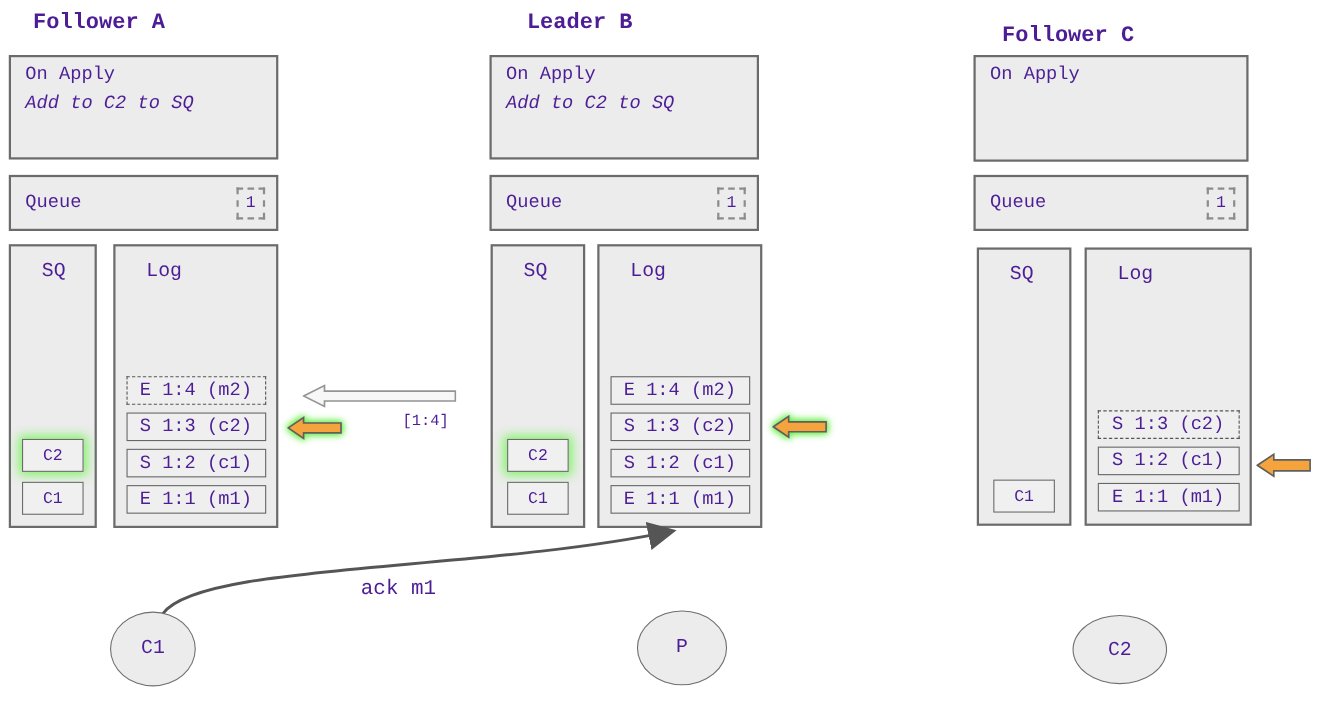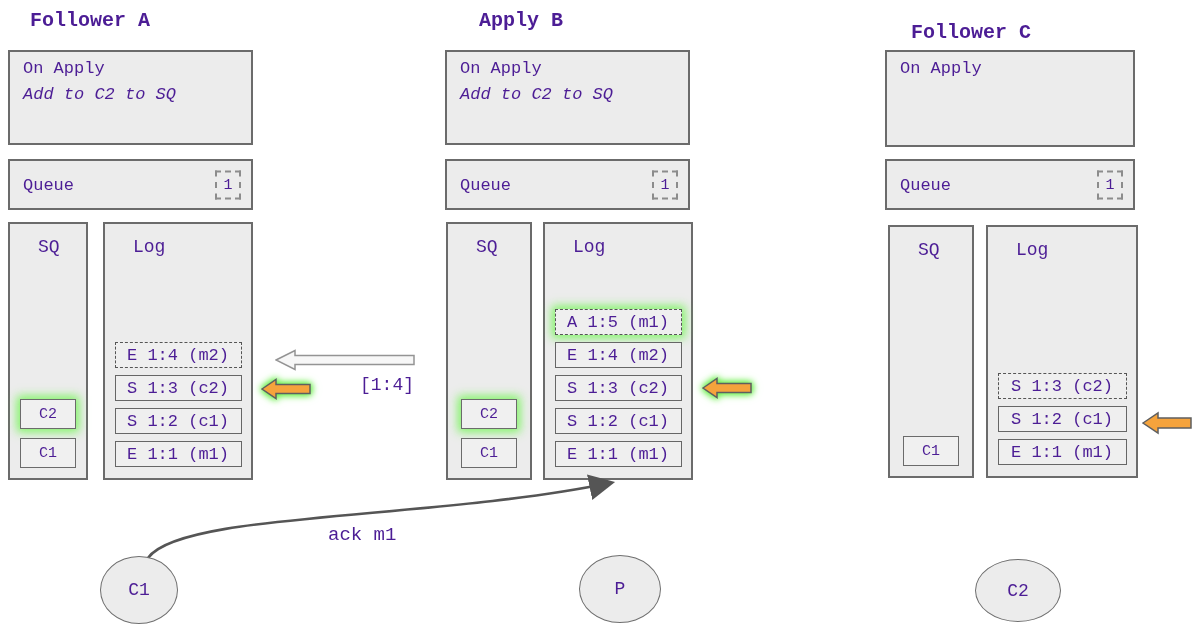--- a/index.html
+++ b/index.html
@@ -39,21 +39,21 @@
     font-size:15px;
   }
   .sq-stack{gap:9px;bottom:10px;}
   .dashed{border-style:dashed;border-color:#555;}
   .glow-box{box-shadow:0 0 9px 3px rgba(115,245,85,0.9);}
   .glow-arrow{filter:drop-shadow(0 0 3px #6ef04f) drop-shadow(0 0 3px #6ef04f);}
   .ellipse{
     position:absolute;border:1.5px solid #6f6f6f;background:#ececec;border-radius:50%;
     display:flex;align-items:center;justify-content:center;font-size:18px;box-sizing:border-box;
   }
-  .float-label{position:absolute;font-size:18px;white-space:nowrap;}
+  .float-label{position:absolute;font-size:14px;white-space:nowrap;}
   svg{display:block;}
 </style>
 </head>
 <body>
 
 <div id="stage">
 
   <div class="abs node-title" style="left:30px;top:9px;">Follower A</div>
 
   <div class="panel on-apply" style="left:8px;top:50px;width:245px;height:95px;">
@@ -77,21 +77,21 @@
   <div class="panel" style="left:103px;top:222px;width:150px;height:258px;">
     <div class="col-label">Log</div>
     <div class="stack">
       <div class="entry dashed">E 1:4 (m2)</div>
       <div class="entry">S 1:3 (c2)</div>
       <div class="entry">S 1:2 (c1)</div>
       <div class="entry">E 1:1 (m1)</div>
     </div>
   </div>
 
-  <div class="abs node-title" style="left:479px;top:9px;">Apply B</div>
+  <div class="abs node-title" style="left:479px;top:9px;">Leader B</div>
 
   <div class="panel on-apply" style="left:445px;top:50px;width:245px;height:95px;">
     <div>On Apply</div>
     <div class="rule">Add to C2 to SQ</div>
   </div>
 
   <div class="panel" style="left:445px;top:159px;width:245px;height:51px;">
     <div class="queue-label">Queue</div>
     <div class="queue-badge">1</div>
   </div>
@@ -100,21 +100,20 @@
     <div class="col-label">SQ</div>
     <div class="stack sq-stack">
       <div class="sq-item glow-box">C2</div>
       <div class="sq-item">C1</div>
     </div>
   </div>
 
   <div class="panel" style="left:543px;top:222px;width:150px;height:258px;">
     <div class="col-label">Log</div>
     <div class="stack">
-      <div class="entry dashed glow-box">A 1:5 (m1)</div>
       <div class="entry">E 1:4 (m2)</div>
       <div class="entry">S 1:3 (c2)</div>
       <div class="entry">S 1:2 (c1)</div>
       <div class="entry">E 1:1 (m1)</div>
     </div>
   </div>
 
   <div class="abs node-title" style="left:911px;top:21px;">Follower C</div>
 
   <div class="panel on-apply" style="left:885px;top:50px;width:250px;height:97px;">

